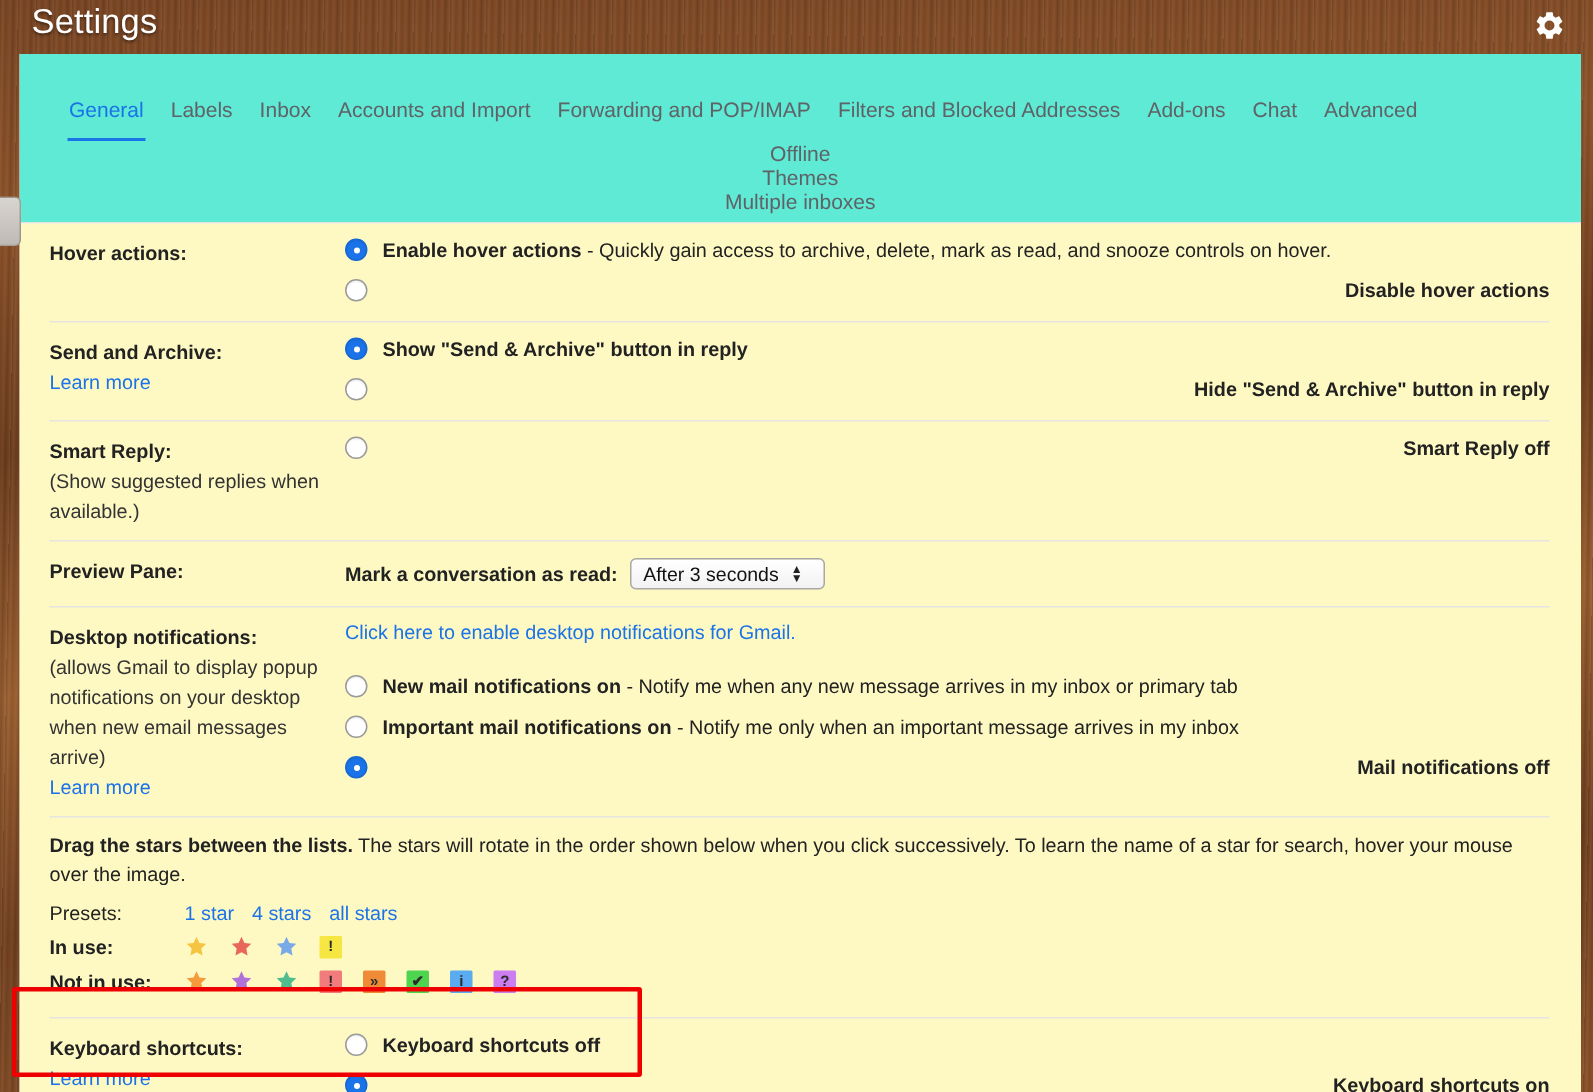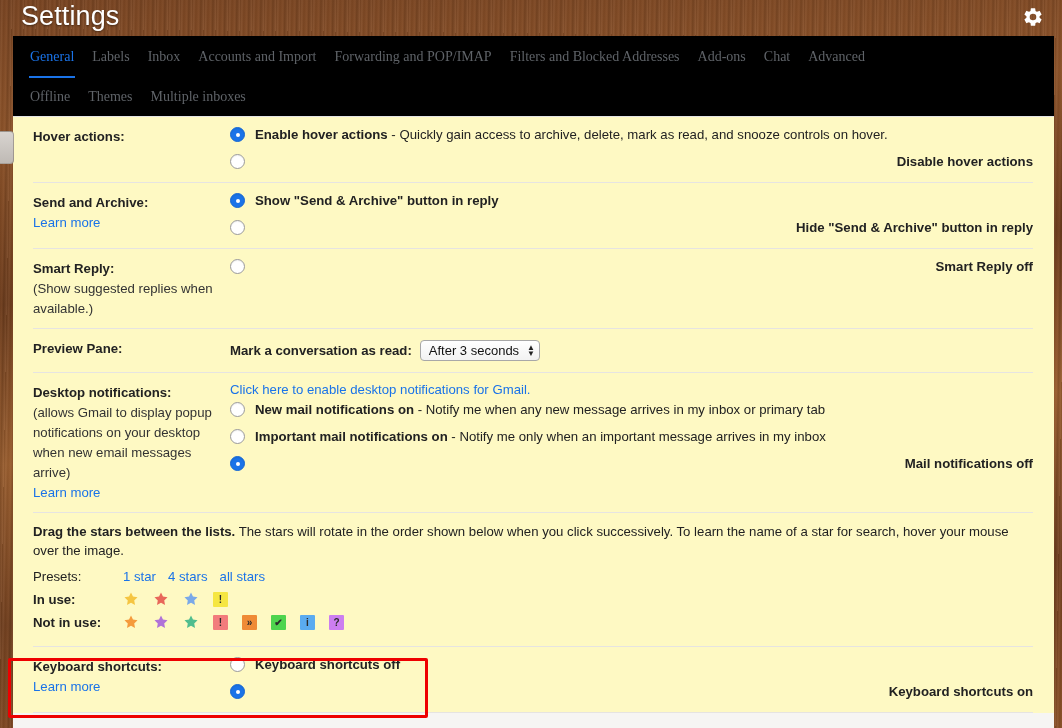--- a/index.html
+++ b/index.html
@@ -19,21 +19,21 @@
     position: relative;
   }
 
   
   .topbar {
     position: absolute; top: 0; left: 0; width: 1062px; height: 36px;
     z-index: 5;
   }
   .app-title {
     position: absolute; left: 21px; top: 1px;
-    font-size: 27px; color: #ffffff; letter-spacing: .1px;
+    font-size: 23px; color: #ffffff; letter-spacing: .1px;
     text-shadow: 0 1px 2px rgba(0,0,0,.45);
     font-family: "Liberation Sans", sans-serif;
   }
   .gear-icon {
     position: absolute; right: 18px; top: 6px;
     width: 22px; height: 22px;
   }
   .gear-icon svg { display: block; }
 
   
@@ -47,26 +47,26 @@
     z-index: 6;
   }
 
   
   .panel {
     position: absolute; left: 13px; top: 36px;
     width: 1041px; height: 692px;
     background: #f6f5f3;
     overflow: hidden;
   }
-  .tabs-wrap { background: #000000; padding: 0; font-family: Liberation Serif, serif; }
+  .tabs-wrap { background: #5eead4; padding: 16px; }
   .tabrow {
     display: flex; align-items: flex-end;
     padding: 0 8px; height: 42px;
   }
-  .tabrow.second { height: 38px; align-items: center; }
+  .tabrow.second { height: 38px; align-items: center; flex-direction: column; }
   .tab {
     font-size: 14px; color: #5f6368;
     padding: 0 9px; height: 100%;
     display: flex; align-items: center;
     position: relative; white-space: nowrap;
     cursor: pointer;
   }
   .tabrow.second .tab { height: 26px; }
   .tab.active { color: #1a73e8; }
   .tab.active::after {
@@ -120,21 +120,21 @@
   .optlabel b { font-weight: bold; }
   .optlabel span.norm { font-weight: normal; }
 
   
   .selrow { display: flex; align-items: center; font-size: 13.2px; color: #222; font-weight: bold; padding: 2px 0; text-align: center; }
   .sel {
     margin-left: 8px;
     display: inline-flex; align-items: center;
     border: 1px solid #a8a8a8; border-radius: 4px;
     background: linear-gradient(180deg,#ffffff,#f2f2f2);
-    padding: 1px 4px 1px 8px; height: 21px;
+    padding: 1px 14px 1px 8px; height: 21px;
     font-size: 13px; font-weight: normal; color: #111;
     cursor: pointer;
   }
   .sel .arrows { margin-left: 8px; display: flex; flex-direction: column; line-height: 6px; }
   .sel .arrows span { font-size: 8px; color: #222; }
 
   
   .stars-desc { font-size: 13.2px; color: #222; line-height: 19px; margin-bottom: 9px; }
   .stars-desc b { font-weight: bold; }
   .starline { display: flex; align-items: center; margin-bottom: 7px; font-size: 13.2px; }
@@ -258,21 +258,21 @@
       </div>
     </div>
 
     <div class="row">
       <div class="rlabel">
         <span>Desktop notifications:</span>
         <span class="sub">(allows Gmail to display popup notifications on your desktop when new email messages arrive)</span>
         <span class="lnk" style="display:block">Learn more</span>
       </div>
       <div class="rbody">
-        <div class="lnk" style="margin-bottom:4px">Click here to enable desktop notifications for Gmail.</div>
+        <div class="lnk" style="margin-bottom:20px">Click here to enable desktop notifications for Gmail.</div>
         <div id="notif-opts">
             <div class="opt">
               <span class="radio"></span>
               <span class="optlabel"><b>New mail notifications on</b><span class="norm"> - Notify me when any new message arrives in my inbox or primary tab</span></span>
             </div>
             <div class="opt">
               <span class="radio"></span>
               <span class="optlabel"><b>Important mail notifications on</b><span class="norm"> - Notify me only when an important message arrives in my inbox</span></span>
             </div>
             <div class="opt">

